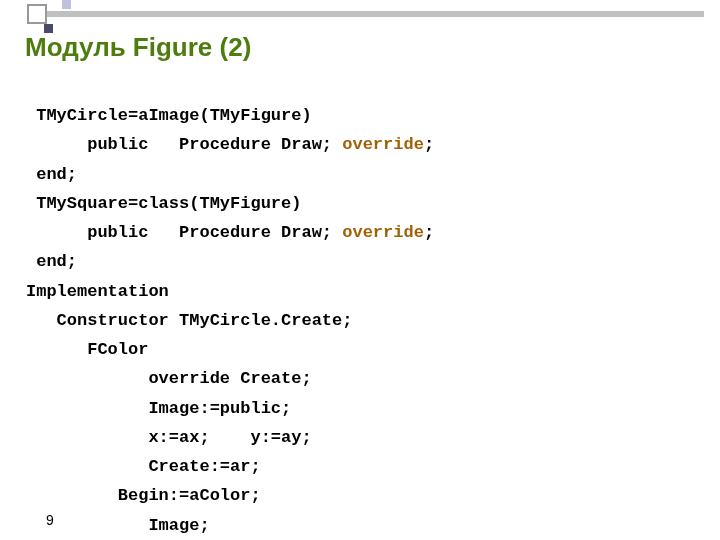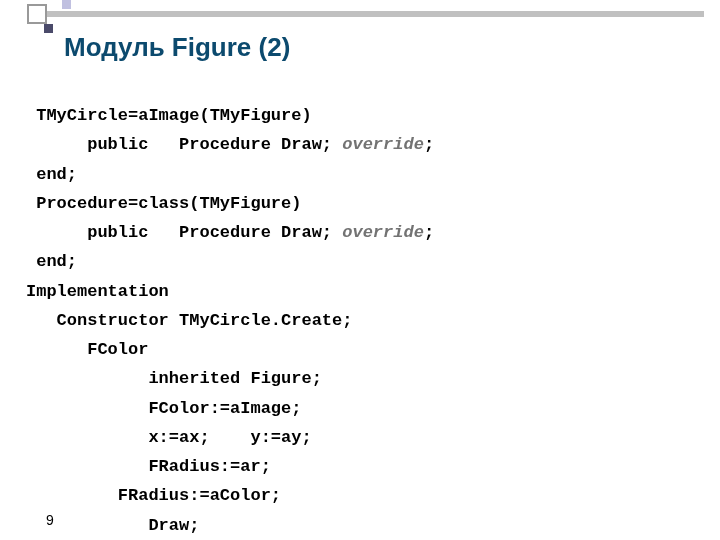--- a/index.html
+++ b/index.html
@@ -43,35 +43,34 @@
       width: 9px;
       height: 9px;
       background: #c0c0e0;
     }
     .title {
       position: absolute;
       top: 32px;
       left: 25px;
       font-size: 26px;
       font-weight: bold;
-      color: #0c4a6e;
-      margin-left: 39px;
+      color: #4d7c0f;
     }
     .code {
       position: absolute;
       top: 72px;
       left: 26px;
       font-family: "Courier New", monospace;
       font-size: 17px;
       font-weight: bold;
       color: #000;
       line-height: 1.72;
       white-space: pre;
     }
-    .kw { color: #737373; font-style: italic; }
+    .kw { color: #a16207; }
     .slide-number {
       position: absolute;
       bottom: 12px;
       left: 46px;
       font-size: 14px;
       color: #000;
       font-family: Arial, sans-serif;
       font-weight: normal;
     }
   </style>
@@ -82,28 +81,28 @@
 <div class="deco-square-outline"></div>
 <div class="deco-square-dark"></div>
 <div class="deco-square-light"></div>
 
 <div class="title">Модуль Figure (2)</div>
 
 <div class="code">
 <span> TMyCircle=aImage(TMyFigure)</span>
 <span><span>      public   Procedure Draw; </span><span class="kw">override</span><span>;</span></span>
 <span> end;</span>
-<span> Procedure=class(TMyFigure)</span>
+<span> TMySquare=class(TMyFigure)</span>
 <span><span>      public   Procedure Draw; </span><span class="kw">override</span><span>;</span></span>
 <span> end;</span>
 <span>Implementation</span>
 <span>   Constructor TMyCircle.Create;</span>
 <span>      FColor</span>
-<span>            inherited Figure;</span>
-<span>            FColor:=aImage;</span>
+<span>            override Create;</span>
+<span>            Image:=public;</span>
 <span>            x:=ax;    y:=ay;</span>
-<span>            FRadius:=ar;</span>
-<span>         FRadius:=aColor;</span>
-<span>            Draw;</span>
+<span>            Create:=ar;</span>
+<span>         Begin:=aColor;</span>
+<span>            Image;</span>
 
 </div>
 
 <div class="slide-number">9</div>
 
 </body></html>

